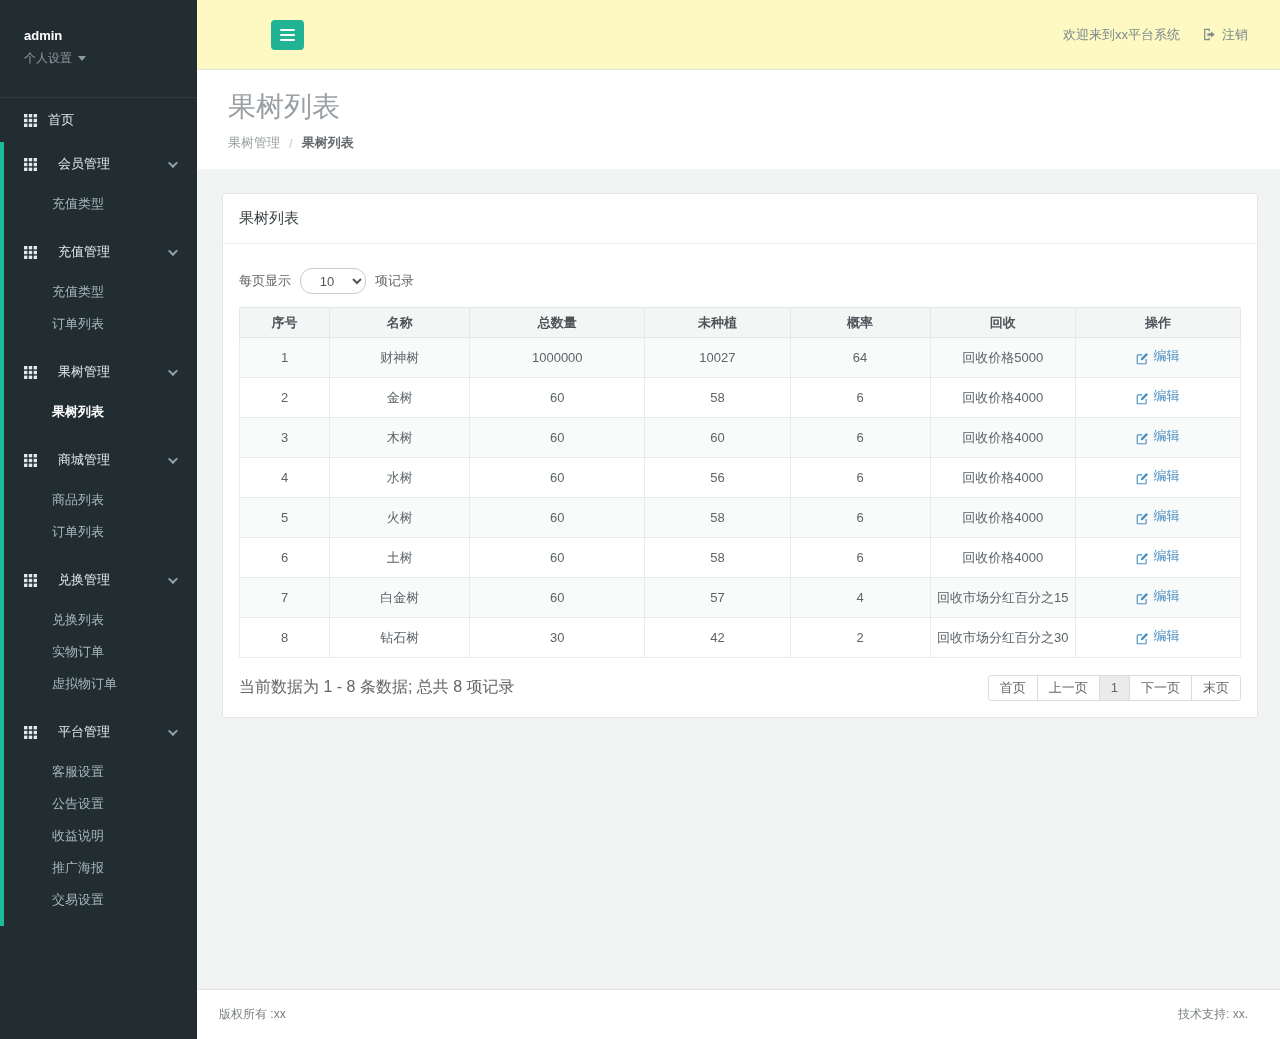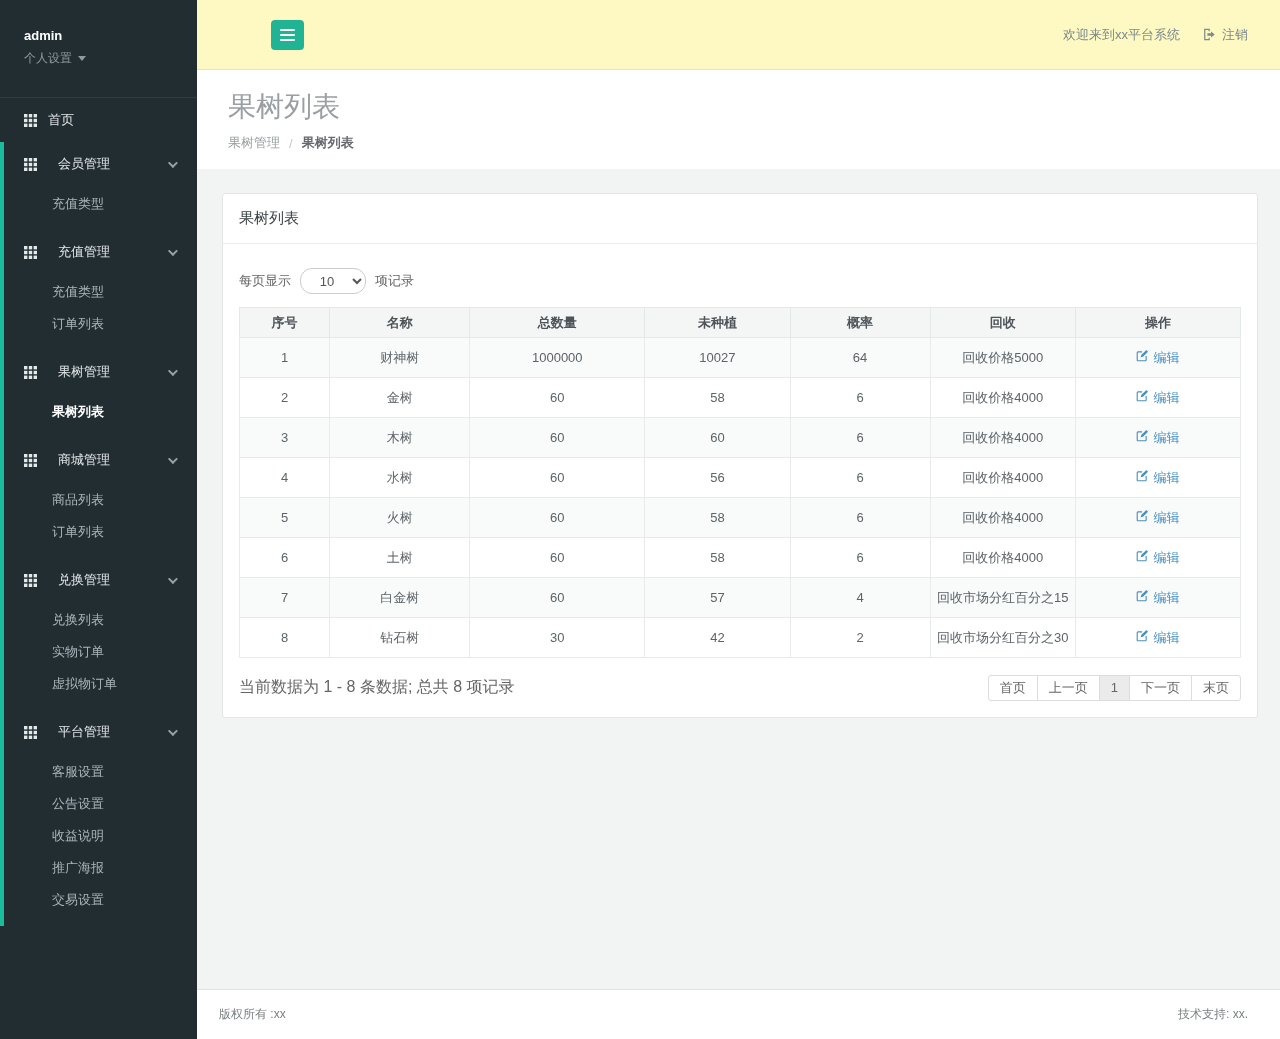--- a/index.html
+++ b/index.html
@@ -71,21 +71,21 @@
     color:#555; font-size:13px; text-align:center; font-family:inherit;
   }
 
   table.data-table { width:100%; border-collapse:collapse; font-size:13px; color:#5c6468; table-layout:fixed; }
   .data-table th {
     background:#f4f6f6; border:1px solid #e3e8e9; height:30px; font-weight:bold;
     color:#4e5458; text-align:center; font-size:13px;
   }
   .data-table td { border:1px solid #e7ebec; height:40px; text-align:center; background:#fff; }
   .data-table tbody tr:nth-child(odd) td { background:#f9fafa; }
-  .edit-link { color:#4a90c2; text-decoration:none; display:inline-flex; align-items:flex-start; gap:4px; cursor:pointer; }
+  .edit-link { color:#4a90c2; text-decoration:none; display:inline-flex; align-items:flex-end; gap:4px; cursor:pointer; }
   .edit-link svg { display:block; }
 
   .table-footer { display:flex; justify-content:space-between; align-items:center; margin-top:17px; }
   .table-summary { color:#666; font-size:16px; }
   .pagination { display:flex; }
   .page-btn {
     border:1px solid #dcdcdc; background:#fff; color:#666; font-size:13px; padding:4px 11px;
     margin-left:-1px; cursor:pointer; font-family:inherit; line-height:1.2;
   }
   .page-btn:first-child { border-radius:3px 0 0 3px; margin-left:0; }

